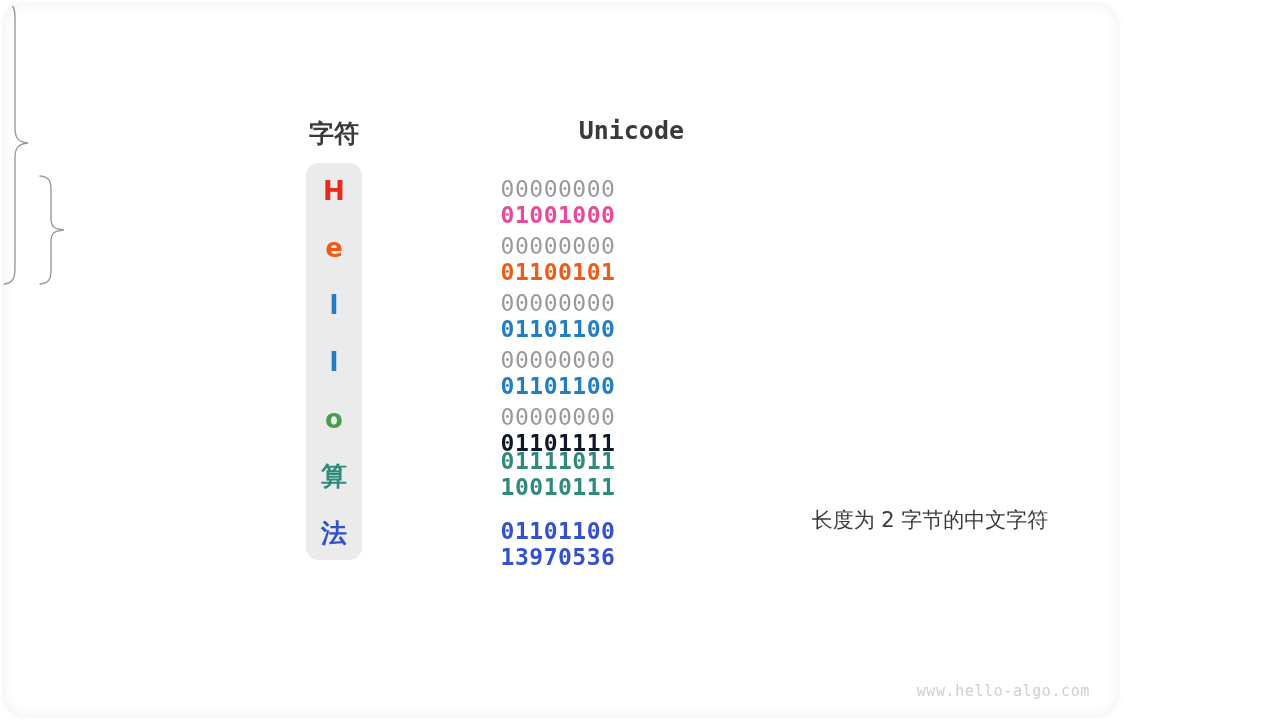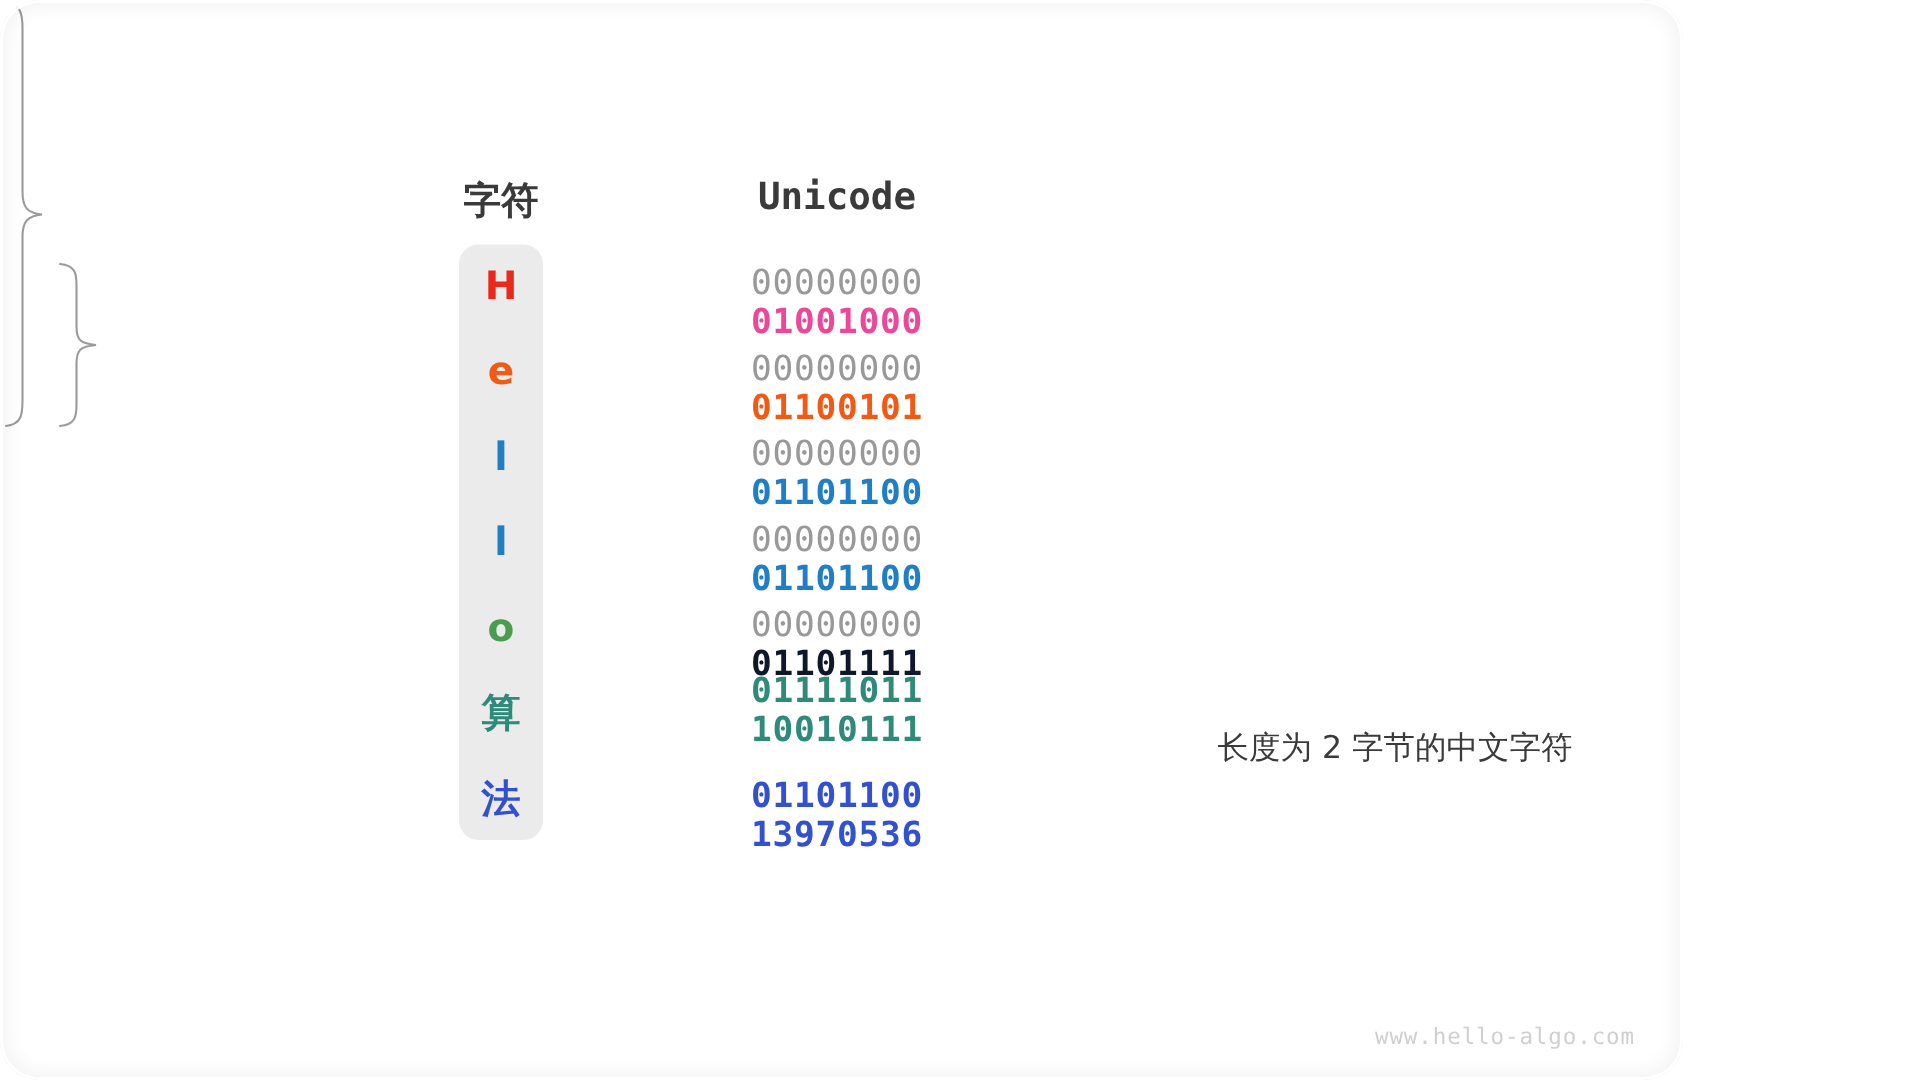--- a/index.html
+++ b/index.html
@@ -39,21 +39,21 @@
   
   .col-header {
     position: absolute;
     font-family: "DejaVu Sans Mono", "Liberation Mono", monospace;
     font-weight: bold;
     font-size: 25px;
     color: #3a3a3a;
     white-space: nowrap;
   }
   #header-char  { left: 306px; top: 117px; width: 56px; text-align: center; }
-  #header-unicode { left: 432px; top: 116px; width: 252px; text-align: center; }
+  #header-unicode { left: 432px; top: 116px; width: 252px; text-align: right; }
 
   
   #char-column {
     position: absolute;
     left: 306px;
     top: 163px;
     width: 56px;
     height: 397px;
     background: #ebebeb;
     border-radius: 13px;
@@ -112,21 +112,21 @@
   .annotation {
     position: absolute;
     font-family: "DejaVu Sans", sans-serif;
     font-size: 21px;
     color: #3a3a3a;
     text-align: center;
     line-height: 1.42;
     white-space: pre-line;
   }
   #annotation-english { left: 756px; top: 278px; width: 348px; }
-  #annotation-chinese { left: 756px; top: 484px; width: 348px; }
+  #annotation-chinese { left: 756px; top: 506px; width: 348px; }
 
   
   #watermark {
     position: absolute;
     right: 32px;
     bottom: 20px;
     font-family: "DejaVu Sans Mono", "Liberation Mono", monospace;
     font-size: 15px;
     color: #cfcfcf;
     letter-spacing: 0.6px;

